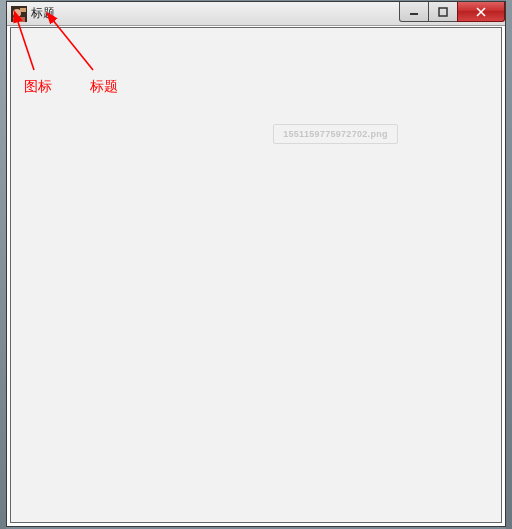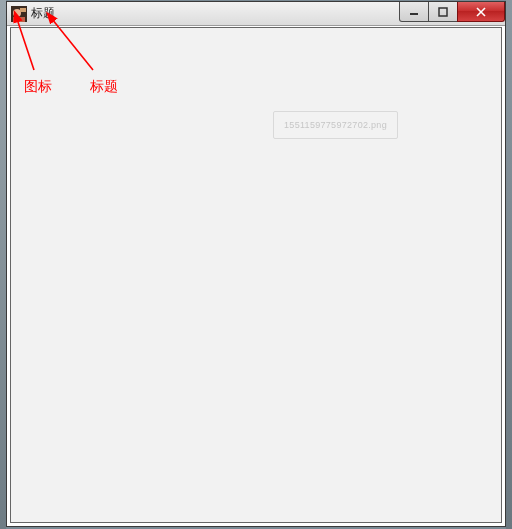--- a/index.html
+++ b/index.html
@@ -73,28 +73,29 @@
   .client {
     position: absolute;
     left: 3px; right: 3px; top: 25px; bottom: 3px;
     background: #f2f2f2;
     border: 1px solid #666;
   }
 
   
   .watermark {
     position: absolute;
-    left: 262px; top: 83px;
-    width: 125px; height: 28px;
+    left: 262px; top: 96px;
+    width: 125px; height: 20px;
     border: 1px solid rgba(200,200,200,0.6);
     border-radius: 2px;
     font-size: 9px;
     color: rgba(180,180,180,0.7);
     display: flex; align-items: center; justify-content: center;
     letter-spacing: 0.3px;
+    font-weight: bold;
   }
   .annot-label {
     position: absolute;
     color: #ff0000;
     font-size: 14px;
     white-space: nowrap;
   }
   svg.arrows {
     position: absolute;
     left: 0; top: 0;

